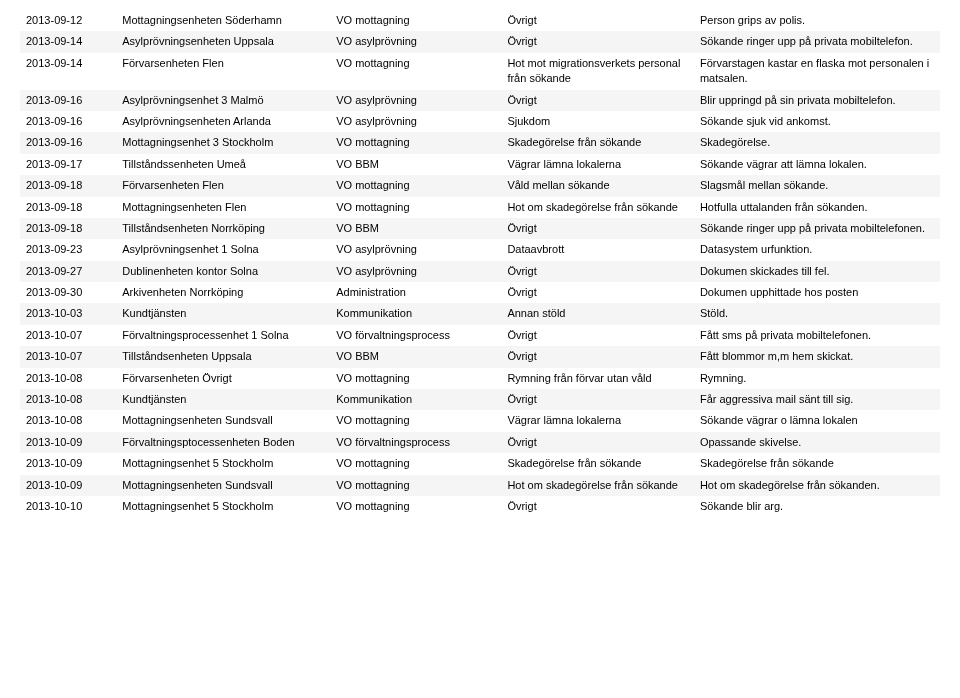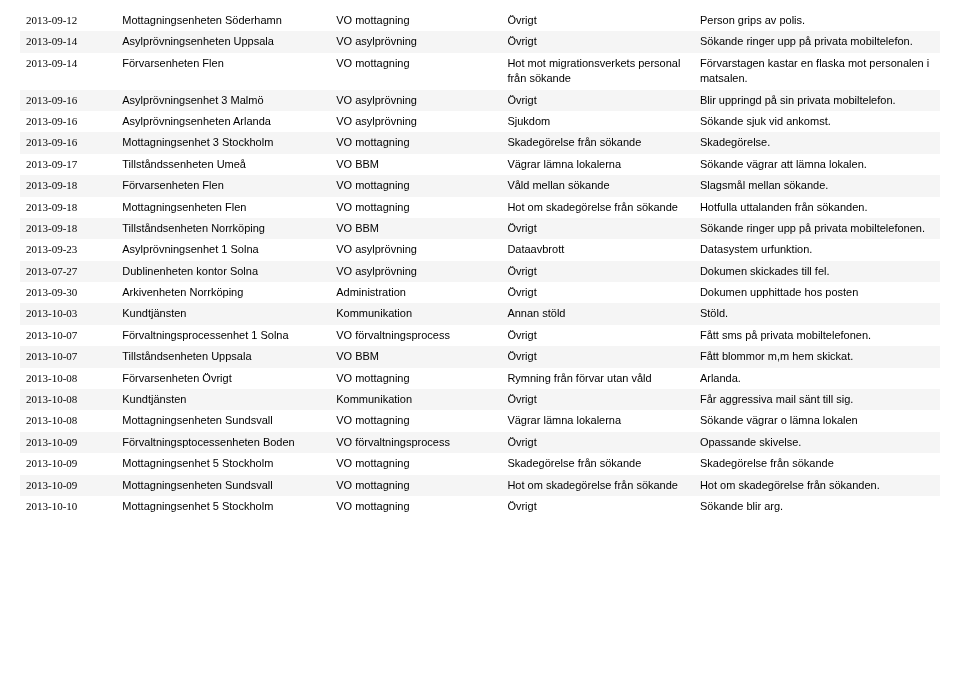--- a/index.html
+++ b/index.html
@@ -18,21 +18,21 @@
       padding: 3px 6px;
       vertical-align: top;
       line-height: 1.4;
     }
     tr:nth-child(even) td {
       background: #f5f5f5;
     }
     tr:nth-child(odd) td {
       background: #fff;
     }
-    .col-date { width: 90px; white-space: nowrap; font-family: Liberation Serif, serif; }
+    .col-date { width: 90px; white-space: nowrap; }
     .col-unit { width: 200px; margin-left: 22px; }
     .col-type { width: 160px; }
     .col-subj { width: 180px; }
     .col-desc { width: 230px; margin-top: 32px; }
   </style>
 </head>
 <body>
 
 <table>
   <tbody id="table-body">
@@ -107,21 +107,21 @@
         <td class="col-desc">Sökande ringer upp på privata mobiltelefonen.</td>
       </tr>
       <tr>
         <td class="col-date">2013-09-23</td>
         <td class="col-unit">Asylprövningsenhet 1 Solna</td>
         <td class="col-type">VO asylprövning</td>
         <td class="col-subj">Dataavbrott</td>
         <td class="col-desc">Datasystem urfunktion.</td>
       </tr>
       <tr>
-        <td class="col-date">2013-07-27</td>
+        <td class="col-date">2013-09-27</td>
         <td class="col-unit">Dublinenheten kontor Solna</td>
         <td class="col-type">VO asylprövning</td>
         <td class="col-subj">Övrigt</td>
         <td class="col-desc">Dokumen skickades till fel.</td>
       </tr>
       <tr>
         <td class="col-date">2013-09-30</td>
         <td class="col-unit">Arkivenheten Norrköping</td>
         <td class="col-type">Administration</td>
         <td class="col-subj">Övrigt</td>
@@ -146,21 +146,21 @@
         <td class="col-unit">Tillståndsenheten Uppsala</td>
         <td class="col-type">VO BBM</td>
         <td class="col-subj">Övrigt</td>
         <td class="col-desc">Fått blommor m,m hem skickat.</td>
       </tr>
       <tr>
         <td class="col-date">2013-10-08</td>
         <td class="col-unit">Förvarsenheten Övrigt</td>
         <td class="col-type">VO mottagning</td>
         <td class="col-subj">Rymning från förvar utan våld</td>
-        <td class="col-desc">Arlanda.</td>
+        <td class="col-desc">Rymning.</td>
       </tr>
       <tr>
         <td class="col-date">2013-10-08</td>
         <td class="col-unit">Kundtjänsten</td>
         <td class="col-type">Kommunikation</td>
         <td class="col-subj">Övrigt</td>
         <td class="col-desc">Får aggressiva mail sänt till sig.</td>
       </tr>
       <tr>
         <td class="col-date">2013-10-08</td>

